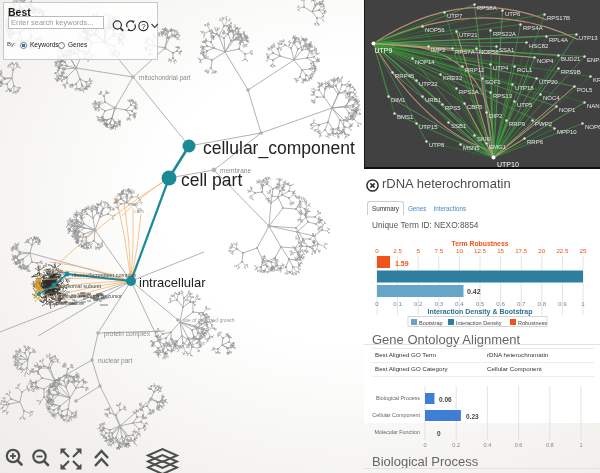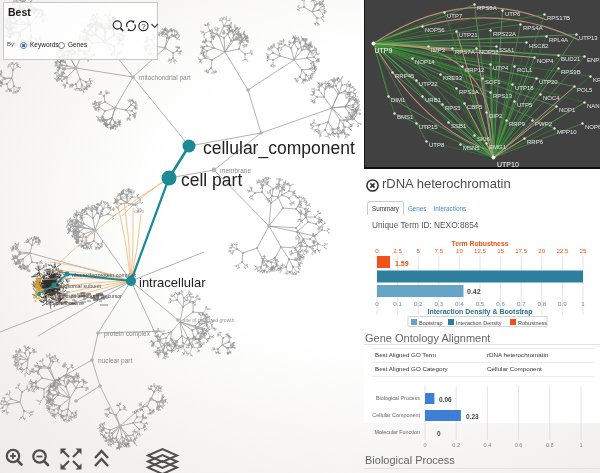--- a/index.html
+++ b/index.html
@@ -3,21 +3,21 @@
 #stage{position:relative;width:600px;height:473px;overflow:hidden;font-family:"Liberation Sans",sans-serif;
 background:radial-gradient(ellipse 620px 480px at 58% 42%, #ffffff 30%, #f2f1ee 65%, #e8e7e3 100%);}
 #net{position:absolute;left:364px;top:0;width:236px;height:169px;background:#414141;border-left:1px solid #161616;border-bottom:2px solid #101010;box-sizing:border-box}
 #panel{position:absolute;left:364px;top:169px;width:236px;height:254px;background:#fff;font-family:"Liberation Sans",sans-serif}
 #ptitle{position:absolute;left:18px;top:6.5px;font-size:13px;color:#4e4e4e}
 #tabs{position:absolute;left:3px;top:32px;height:15px;font-size:6.3px}
 .tab{display:inline-block;padding:3px 4px;vertical-align:top}
 .tab.active{border:1px solid #ccc;border-bottom:none;border-radius:3px 3px 0 0;color:#333;background:#fff}
 .tab.link{color:#428bca;padding:4px 3px 3px;margin-left:1px}
 #uid{position:absolute;left:8px;top:51px;font-size:8.3px;color:#555}
-.sect{position:absolute;left:1px;font-size:11px;color:#666}
+.sect{position:absolute;left:8px;font-size:13px;color:#666}
 .hr{position:absolute;left:0;width:236px;border-top:1px solid #e3e3e3}
 .trow{position:absolute;left:11px;width:219px;font-size:6.2px;color:#333;height:14px;line-height:14px}
 .hr2{position:absolute;left:8px;width:222px;border-top:1px solid #ececec}
 .tk{display:inline-block;width:112px}
 #search{position:absolute;left:3px;top:2px;width:155px;height:58px;background:rgba(255,255,255,0.83);border:1px solid #c8c8c8;box-sizing:border-box;z-index:5}
 #nexo{position:absolute;left:4px;top:3px;font-size:10.5px;font-weight:bold;color:#1a1a1a}
 #sinput{position:absolute;left:4px;top:13px;width:90px;height:11px;border:1px solid #bbb;font-size:7.5px;padding:0 2px;background:rgba(255,255,255,0.9);color:#999}
 #sinput::placeholder{color:#999}
 #byrow{position:absolute;left:0;top:36px;width:155px;height:14px;font-size:6px;color:#333}
 .radio{position:absolute;top:2.5px;width:5px;height:5px;border:1px solid #777;border-radius:50%;background:#fff}
@@ -535,20 +535,21 @@
       <path d="M60.5 29.5L66.5 29.5L60.5 23.5Z" fill="#4e4e4e"></path>
       <line x1="73" y1="21" x2="79" y2="27" stroke="#4e4e4e" stroke-width="2.2"></line>
       <path d="M81.5 29.5L75.5 29.5L81.5 23.5Z" fill="#4e4e4e"></path>
       <path fill="none" stroke="#4e4e4e" stroke-width="2.4" d="M95 18L101.5 11L108 18M95 26L101.5 19L108 26"></path>
       <path fill="none" stroke="#4e4e4e" stroke-width="2.0" d="M148 15.5L162.5 9.0L177 15.5L162.5 22.0Z"></path>
       <path fill="none" stroke="#4e4e4e" stroke-width="2.0" d="M148 21.5L162.5 15.0L177 21.5L162.5 28.0Z"></path>
       <path fill="none" stroke="#4e4e4e" stroke-width="2.0" d="M148 27.5L162.5 21.0L177 27.5L162.5 34.0Z"></path>
     </svg>
     <div id="search">
 <div id="nexo">Best</div>
+<input id="sinput" placeholder="Enter search keywords..." style="">
 <svg width="56" height="20" viewBox="0 0 56 20" style="position:absolute;left:102px;top:13px">
 <g stroke="#2e2e2e" stroke-width="1.2" fill="none">
 <circle cx="11.3" cy="9" r="4.1"></circle>
           <line x1="14.4" y1="12.1" x2="17.2" y2="14.9" stroke-width="1.7"></line>
 <path d="M21.3 11.2a4.1 4.1 0 0 1 6.2-5.2M28.7 8.4a4.1 4.1 0 0 1-6.2 5.2"></path>
 <circle cx="37.4" cy="10" r="4.6"></circle>
 </g>
 <path d="M28.6 4.6l-2.9 0.4 1.7 2.4z" fill="#2e2e2e"></path>
 <path d="M21.4 15l2.9-0.4-1.7-2.4z" fill="#2e2e2e"></path>
 <text x="37.4" y="12.8" font-size="8" fill="#2e2e2e" text-anchor="middle" font-family="Liberation Sans, sans-serif">?</text>

